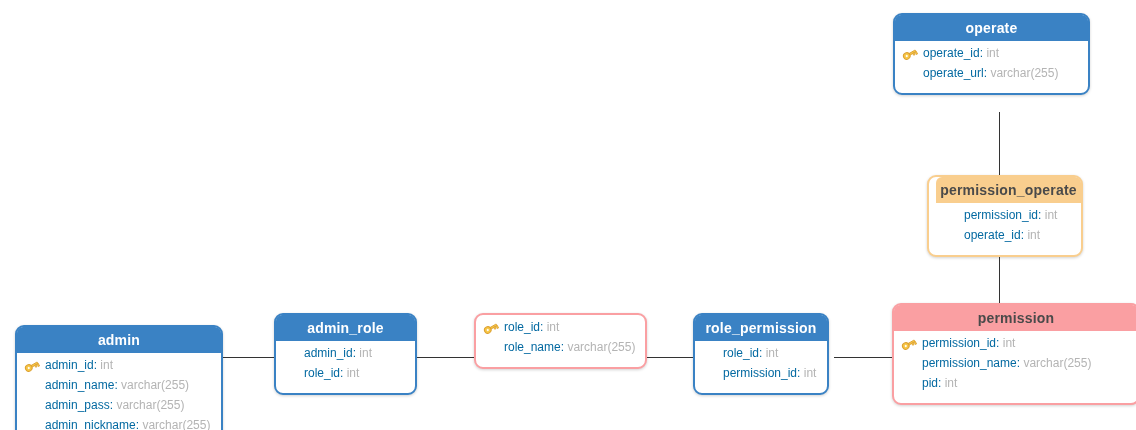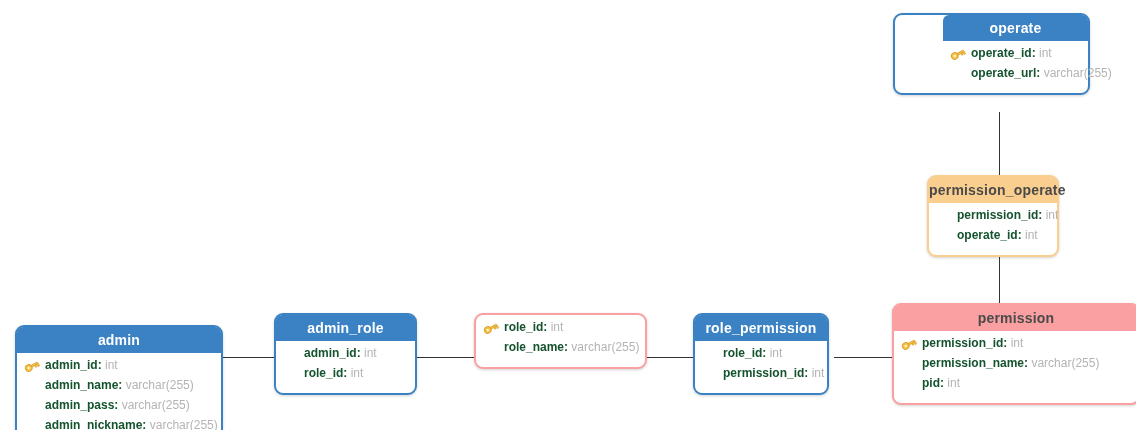--- a/index.html
+++ b/index.html
@@ -39,60 +39,60 @@
   .theme-orange .t-header { background: #F9CE8E; color: #4a4a4a; }
 
   .t-body { padding: 2px 0 10px 0; }
   .t-row {
     position: relative;
     height: 20px; line-height: 20px;
     padding-left: 28px; padding-right: 4px;
     font-size: 12px;
     white-space: nowrap;
   }
-  .f-name { color: #14532d; font-weight: 700; }
+  .f-name { color: #0369a1; font-weight: 400; }
   .f-type { color: #b4b4b4; font-weight: 400; }
   .key-slot {
     position: absolute; left: 7px; top: 3px;
     width: 17px; height: 14px;
   }
   .key-slot svg { display: block; }
 </style>
 </head>
 <body>
 
 <div class="stage">
 
   <div class="connector v" style="left:999px; top:112px; height:66px;"></div>
   <div class="connector v" style="left:999px; top:254px; height:52px;"></div>
   <div class="connector h" style="left:220px; top:357px; width:58px;"></div>
   <div class="connector h" style="left:414px; top:357px; width:64px;"></div>
   <div class="connector h" style="left:644px; top:357px; width:52px;"></div>
   <div class="connector h" style="left:834px; top:357px; width:62px;"></div>
   <div class="connector h" style="left:1101px; top:357px; width:35px;"></div>
 
-  <div class="table theme-blue" style="left:893px; top:13px; width:197px;padding-left:48px;">
+  <div class="table theme-blue" style="left:893px; top:13px; width:197px;">
     <div class="t-header">operate</div>
     <div class="t-body">
         <div class="t-row"><span class="key-slot">
             <svg width="17" height="14" viewBox="0 0 17 14" xmlns="http://www.w3.org/2000/svg">
               <g transform="rotate(-30 8 8)">
                 <rect x="6.5" y="7.1" width="8" height="1.9" rx="0.5" fill="#F6C544" stroke="#DB9E2D" stroke-width="0.8"></rect>
                 <rect x="10.6" y="8.8" width="1.5" height="2.2" fill="#F6C544" stroke="#DB9E2D" stroke-width="0.7"></rect>
                 <rect x="13.2" y="8.8" width="1.5" height="2.9" fill="#F6C544" stroke="#DB9E2D" stroke-width="0.7"></rect>
                 <circle cx="4.2" cy="8.1" r="3.3" fill="#F6C544" stroke="#DB9E2D" stroke-width="1"></circle>
                 <circle cx="4.2" cy="8.1" r="1.1" fill="#FFFDF2"></circle>
               </g>
             </svg>
           </span><span class="f-name">operate_id:</span><span class="f-type"> int</span></div>
         <div class="t-row"><span class="key-slot"></span><span class="f-name">operate_url:</span><span class="f-type"> varchar(255)</span></div>
       </div>
   </div>
 
-  <div class="table theme-orange" style="left:927px; top:175px; width:132px;">
+  <div class="table theme-orange" style="left:927px; top:175px; width:156px;padding-left:7px;">
     <div class="t-header">permission_operate</div>
     <div class="t-body">
         <div class="t-row"><span class="key-slot"></span><span class="f-name">permission_id:</span><span class="f-type"> int</span></div>
         <div class="t-row"><span class="key-slot"></span><span class="f-name">operate_id:</span><span class="f-type"> int</span></div>
       </div>
   </div>
 
   <div class="table theme-blue" style="left:15px; top:294px; width:208px;margin-top:31px;">
     <div class="t-header">admin</div>
     <div class="t-body">

